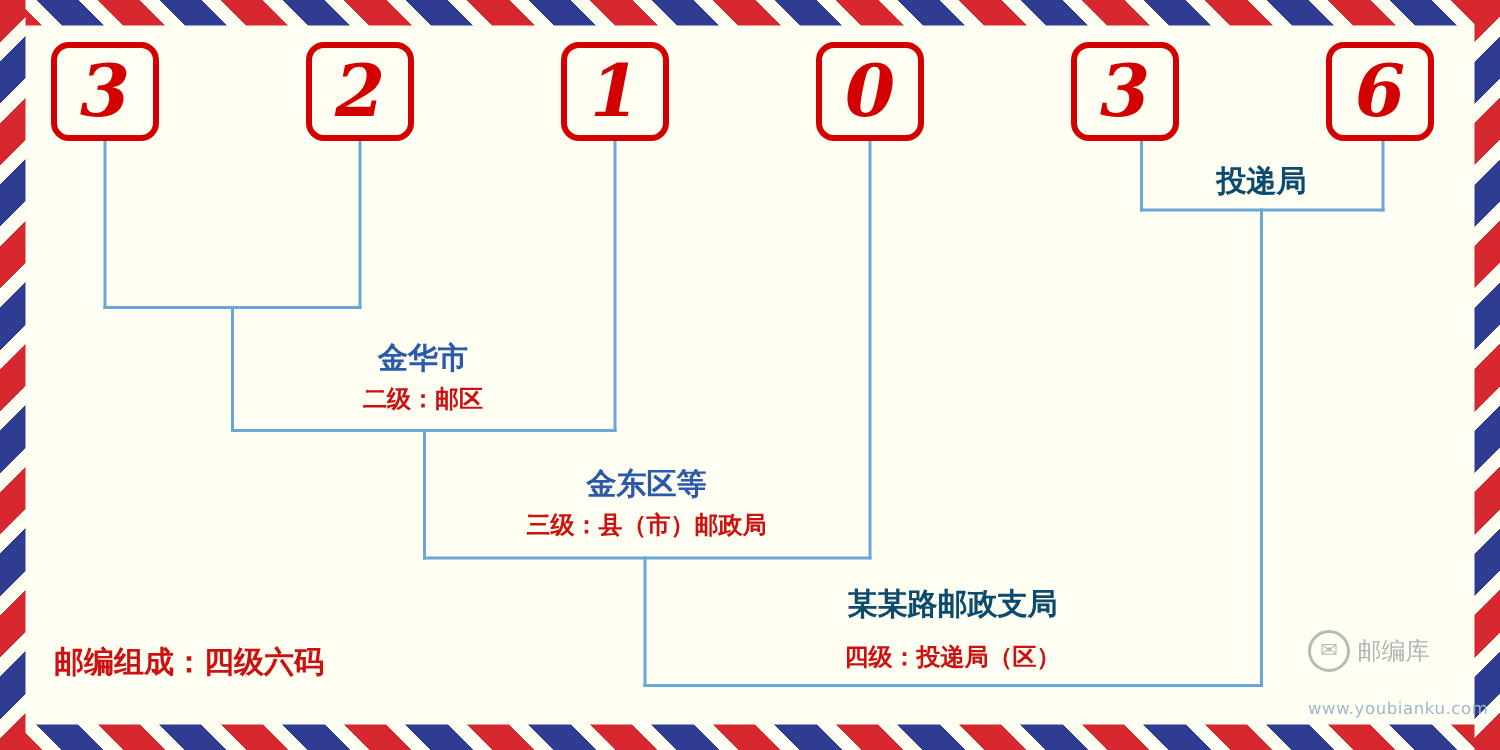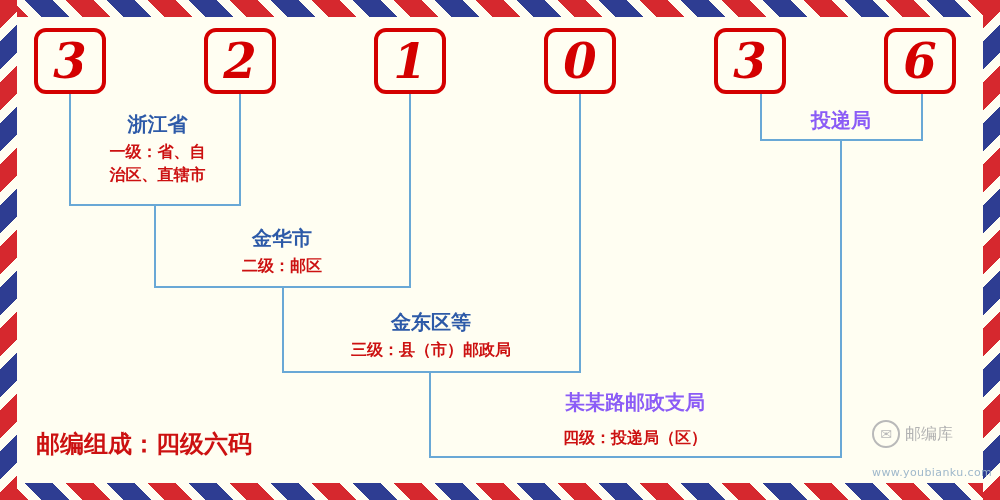--- a/index.html
+++ b/index.html
@@ -21,26 +21,26 @@
   }
   .digit{
     font-family:"DejaVu Serif","Liberation Serif",serif;
     font-style:italic;font-weight:bold;font-size:48px;color:#d40000;line-height:1;
   }
 
   .line{position:absolute;background:#69a8d6;}
 
   .label{position:absolute;text-align:center;}
   .label .title{font-size:20px;font-weight:bold;color:#2d5aa8;line-height:24px;}
-  .label .title.dark{color:#8b5cf6;}
+  .label .title.dark{color:#0c4a6e;}
   .label .desc{font-size:16px;font-weight:bold;color:#cc1111;line-height:23px;margin-top:4px;}
   .label .desc.narrow{width:102px;margin:4px auto 0;}
   .label .desc.gap{margin-top:12px;}
 
-  .footer-note{position:absolute;left:36px;top:428px;font-size:24px;font-weight:bold;color:#cc1111;}
+  .footer-note{position:absolute;left:36px;top:428px;font-size:20px;font-weight:bold;color:#cc1111;}
 
   .logo{position:absolute;left:872px;top:420px;width:112px;cursor:pointer;}
   .logo-row{display:flex;align-items:center;gap:5px;}
   .logo-icon{
     width:28px;height:28px;box-sizing:border-box;border:2px solid #b9b9b9;border-radius:50%;
     color:#b9b9b9;display:flex;align-items:center;justify-content:center;font-size:14px;line-height:1;
   }
   .logo-name{font-size:16px;color:#b2b2b2;line-height:28px;}
   .logo-url{font-size:11px;color:#9fb8cb;margin-top:18px;letter-spacing:0.4px;}
 </style>
@@ -82,24 +82,20 @@
   <div class="line" style="left:282px;top:286px;width:2px;height:87px"></div>
   <div class="line" style="left:282px;top:371px;width:299px;height:2px"></div>
   <div class="line" style="left:579px;top:94px;width:2px;height:279px"></div>
   <div class="line" style="left:429px;top:371px;width:2px;height:87px"></div>
   <div class="line" style="left:429px;top:456px;width:413px;height:2px"></div>
   <div class="line" style="left:760px;top:94px;width:2px;height:47px"></div>
   <div class="line" style="left:921px;top:94px;width:2px;height:47px"></div>
   <div class="line" style="left:760px;top:139px;width:163px;height:2px"></div>
   <div class="line" style="left:840px;top:139px;width:2px;height:319px"></div>
 
-  <div class="label" style="left:85px;top:112px;width:145px">
-    <div class="title">浙江省</div>
-    <div class="desc narrow">一级：省、自治区、直辖市</div>
-  </div>
 
   <div class="label" style="left:202px;top:226px;width:160px">
     <div class="title">金华市</div>
     <div class="desc">二级：邮区</div>
   </div>
 
   <div class="label" style="left:510px;top:390px;width:250px">
     <div class="title dark">某某路邮政支局</div>
     <div class="desc gap">四级：投递局（区）</div>
   </div>

